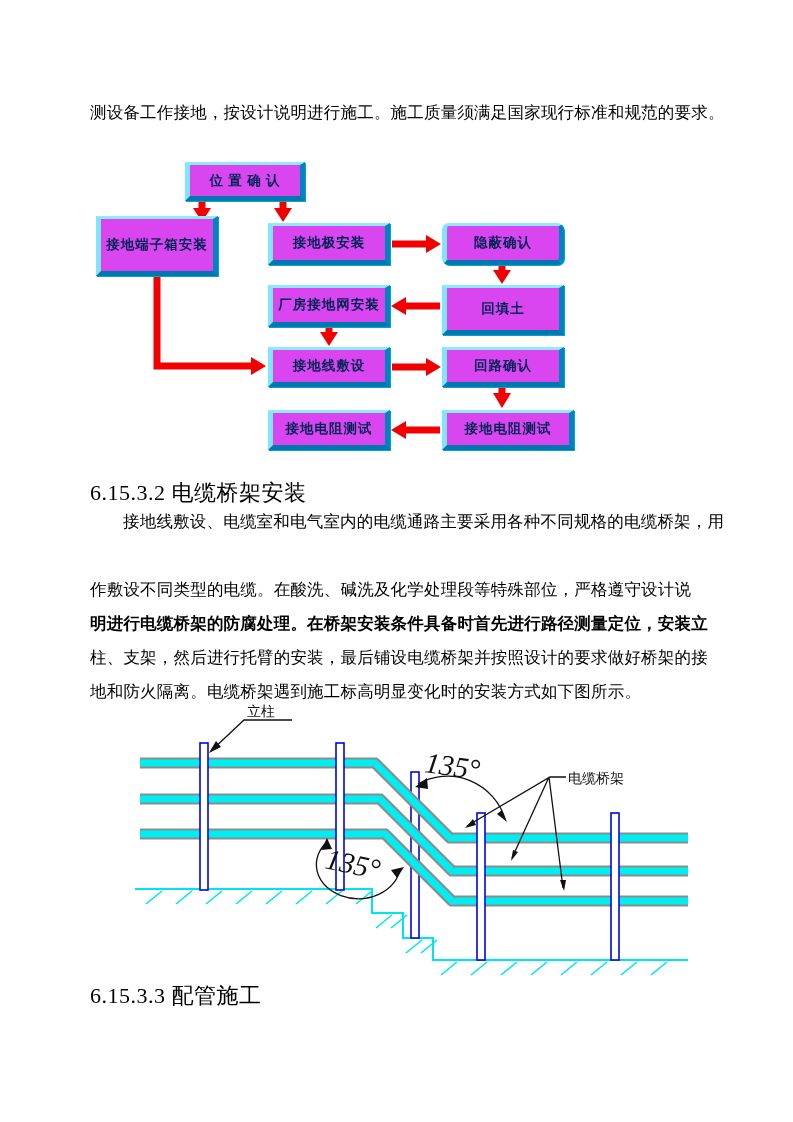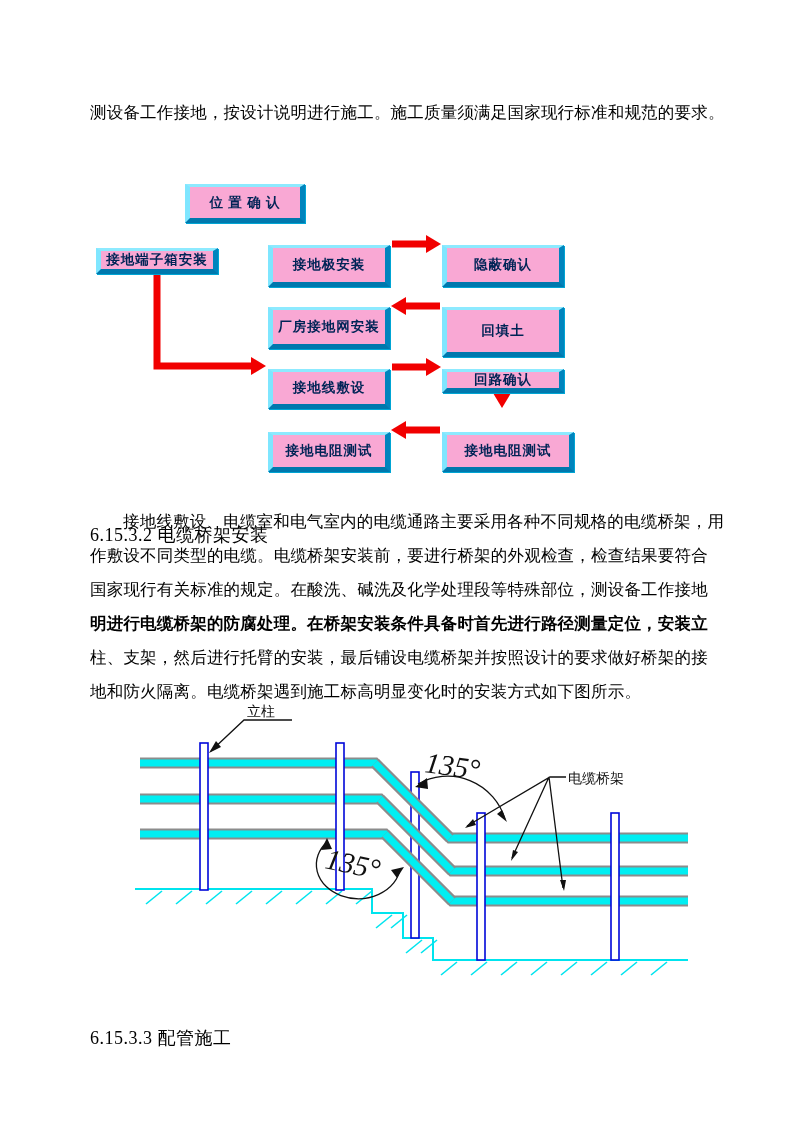--- a/index.html
+++ b/index.html
@@ -2,31 +2,31 @@
 <html><head>
 <meta charset="utf-8">
 <style>
   html,body{margin:0;padding:0;background:#e8e8e8;}
   .page{
     position:relative;width:793px;height:1122px;background:#ffffff;
     margin:0 auto;overflow:hidden;
     font-family:"Liberation Serif","DejaVu Serif",serif;color:#000;
   }
   .tline{position:absolute;font-size:16.5px;line-height:22px;white-space:nowrap;letter-spacing:0.2px;}
-  .heading{position:absolute;font-size:18px;white-space:nowrap;letter-spacing:0.5px;margin-top:45px;}
+  .heading{position:absolute;font-size:22px;white-space:nowrap;letter-spacing:0.5px;}
   #gfx{position:absolute;left:0;top:0;}
   #flow-boxes{position:absolute;left:0;top:0;width:0;height:0;}
   .fc-box{
-    position:absolute;box-sizing:border-box;background:#f9a8d4;
+    position:absolute;box-sizing:border-box;background:#d946ef;
     border-style:solid;border-width:3px 5px 5px 5px;
     border-color:#8deaff #0084bd #0078ad #7fe6ff;
     box-shadow:1px 1px 0 #00a5d4;
     display:flex;align-items:center;justify-content:center;
     font-size:13.5px;font-weight:bold;color:#002456;letter-spacing:1px;
-    font-family:"Liberation Serif","DejaVu Serif",serif;white-space:nowrap;margin-top:22px;
+    font-family:"Liberation Serif","DejaVu Serif",serif;white-space:nowrap;
   }
   .cad-angle{font-style:italic;font-weight:normal;}
 </style>
 </head>
 <body>
 
 <div class="page">
 
   <div class="tline" style="left:90px;top:102px;">测设备工作接地，按设计说明进行施工。施工质量须满足国家现行标准和规范的要求。</div>
 
@@ -129,33 +129,32 @@
       </g>
       <text x="247" y="716" font-size="14" fill="#111111">立柱</text>
       <text x="568" y="783" font-size="14" fill="#111111">电缆桥架</text>
       <text x="424" y="772" font-size="29" fill="#111111" class="cad-angle" transform="rotate(8,424,772)">135°</text>
       <text x="324" y="868" font-size="29" fill="#111111" class="cad-angle" transform="rotate(12,324,868)">135°</text>
     </g>
   </svg>
 
   <div id="flow-boxes">
       <div class="fc-box" style="left: 185px; top: 162px; width: 120px; height: 39px;">位 置 确 认</div>
-      <div class="fc-box" style="left: 96px; top: 226px; width: 122px; height: 26px;">接地端子箱安装</div>
+      <div class="fc-box" style="left: 96px; top: 216px; width: 122px; height: 60px;">接地端子箱安装</div>
       <div class="fc-box" style="left: 268px; top: 223px; width: 122px; height: 42px;">接地极安装</div>
-      <div class="fc-box" style="left: 442px; top: 223px; width: 122px; height: 42px;">隐蔽确认</div>
+      <div class="fc-box" style="left: 442px; top: 223px; width: 122px; height: 42px; border-radius: 7px;">隐蔽确认</div>
       <div class="fc-box" style="left: 268px; top: 285px; width: 122px; height: 42px;">厂房接地网安装</div>
       <div class="fc-box" style="left: 442px; top: 285px; width: 122px; height: 50px;">回填土</div>
       <div class="fc-box" style="left: 268px; top: 347px; width: 122px; height: 40px;">接地线敷设</div>
-      <div class="fc-box" style="left: 442px; top: 347px; width: 122px; height: 24px;">回路确认</div>
+      <div class="fc-box" style="left: 442px; top: 347px; width: 122px; height: 40px;">回路确认</div>
       <div class="fc-box" style="left: 268px; top: 410px; width: 122px; height: 40px;">接地电阻测试</div>
       <div class="fc-box" style="left: 442px; top: 410px; width: 132px; height: 40px;">接地电阻测试</div>
     </div>
 
   <div class="heading" style="left:90px;top:478px;">6.15.3.2 电缆桥架安装</div>
   <div class="tline" style="left:123px;top:511px;">接地线敷设、电缆室和电气室内的电缆通路主要采用各种不同规格的电缆桥架，用</div>
-  <div class="tline" style="left:90px;top:545px;">作敷设不同类型的电缆。电缆桥架安装前，要进行桥架的外观检查，检查结果要符合</div>
-  <div class="tline" style="left:90px;top:579px;">国家现行有关标准的规定。在酸洗、碱洗及化学处理段等特殊部位，测设备工作接地</div>
+  <div class="tline" style="left:90px;top:579px;">作敷设不同类型的电缆。在酸洗、碱洗及化学处理段等特殊部位，严格遵守设计说</div>
   <div class="tline" style="left:90px;top:613px;font-weight:bold;">明进行电缆桥架的防腐处理。在桥架安装条件具备时首先进行路径测量定位，安装立</div>
   <div class="tline" style="left:90px;top:647px;">柱、支架，然后进行托臂的安装，最后铺设电缆桥架并按照设计的要求做好桥架的接</div>
   <div class="tline" style="left:90px;top:681px;">地和防火隔离。电缆桥架遇到施工标高明显变化时的安装方式如下图所示。</div>
 
   <div class="heading" style="left:90px;top:981px;">6.15.3.3 配管施工</div>
 </div>
 
 </body></html>

